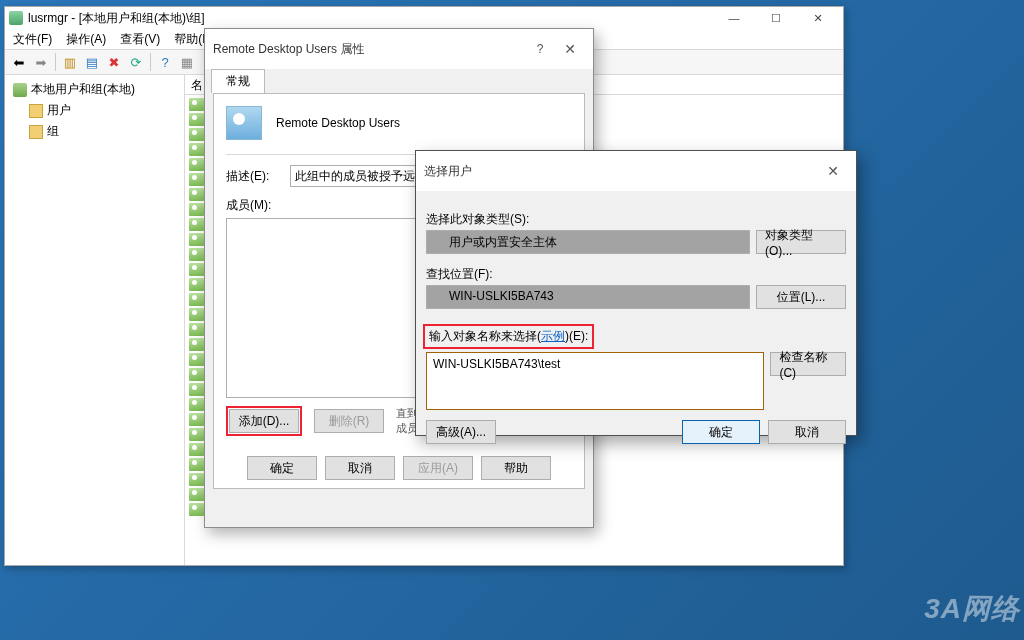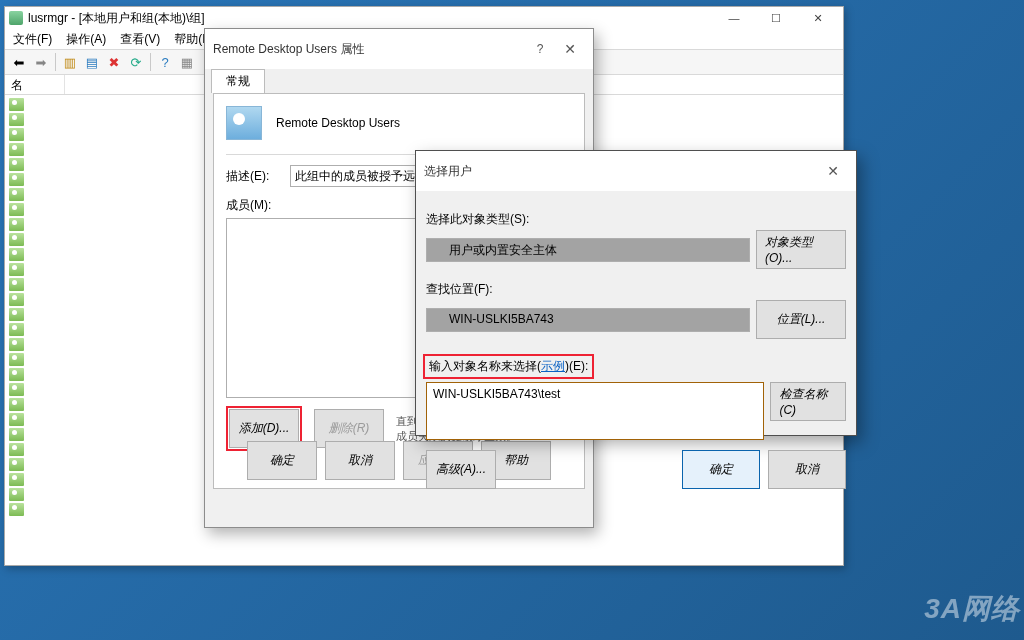--- a/index.html
+++ b/index.html
@@ -44,21 +44,21 @@
   .tabstrip { height:24px; display:flex; align-items:flex-end; padding:0 6px; background:#f0f0f0; }
   .tab { padding:3px 14px; font-size:12px; background:#fff; border:1px solid #bcbcbc; border-bottom:none; }
   .tabpanel { margin:0 8px 8px 8px; background:#fff; border:1px solid #bcbcbc; padding:12px; height:396px; font-size:12px; position:relative; }
   .grp-icon { width:36px; height:34px; background:linear-gradient(#b0d8f0,#6daedd); border:1px solid #88b6d7; display:inline-block; vertical-align:middle; position:relative; }
   .grp-icon::after{content:"";position:absolute;left:6px;top:6px;width:12px;height:12px;background:#fff;border-radius:50%;}
   .field { display:flex; align-items:center; gap:8px; margin:8px 0; }
   .field label { width:56px; }
   .field .txt { flex:1; height:22px; border:1px solid #aeaeae; padding:2px 4px; background:#fff; }
   .members { width: 340px; height:180px; border:1px solid #aeaeae; background:#fff; margin-top:4px; }
   .btnrow { display:flex; gap:12px; margin-top:8px; align-items:center; }
-  .btn { min-width:70px; height:39px; border:1px solid #adadad; background:#e1e1e1; font-size:12px; display:inline-flex; align-items:center; justify-content:center; padding:0 8px;font-style:italic; }
+  .btn { min-width:70px; height:24px; border:1px solid #adadad; background:#e1e1e1; font-size:12px; display:inline-flex; align-items:center; justify-content:center; padding:0 8px; }
   .btn.disabled { color:#9b9b9b; }
   .redbox { border:2px solid #e23; padding:1px; }
   .note { font-size:11px; color:#555; max-width:175px; }
   .dlg-btns { position:absolute; left:8px; right:8px; bottom:8px; display:flex; gap:8px; justify-content:center; }
 
   
   .dlg-sel { position:absolute; left:415px; top:150px; width:442px; height:286px; background:#f0f0f0; border:1px solid #4f4f4f; box-shadow:5px 7px 16px rgba(0,0,0,0.35); }
   .dlg-sel .dlg-title{background:#fff;}
   .sel-body { padding:8px 10px; font-size:12px; }
   .sel-row { display:flex; align-items:center; gap:6px; margin-bottom:6px; }
@@ -108,20 +108,34 @@
     <div class="tbtn sep"></div>
     <div class="tbtn" style="color:#c08a16">▥</div>
     <div class="tbtn" style="color:#2b7cc0">▤</div>
     <div class="tbtn" style="color:#d33">✖</div>
     <div class="tbtn" style="color:#2a8">⟳</div>
     <div class="tbtn sep"></div>
     <div class="tbtn" style="color:#2b7cc0">?</div>
     <div class="tbtn" style="color:#888">▦</div>
   </div>
   <div class="body3">
+    <div class="tree">
+      <div class="tnode">
+        <span class="ticon-root"></span>
+        <span>本地用户和组(本地)</span>
+      </div>
+      <div class="tnode" style="padding-left:22px">
+        <span class="ticon2"></span>
+        <span>用户</span>
+      </div>
+      <div class="tnode" style="padding-left:22px">
+        <span class="ticon2"></span>
+        <span>组</span>
+      </div>
+    </div>
     <div class="listcol">
       <div class="listhdr">
           <div class="cell" style="width:60px">名</div>
         </div>
       <div class="listbody" id="grouplist">
           <div class="lrow">
             <span class="gicon"></span>
           </div>
           <div class="lrow">
             <span class="gicon"></span>

